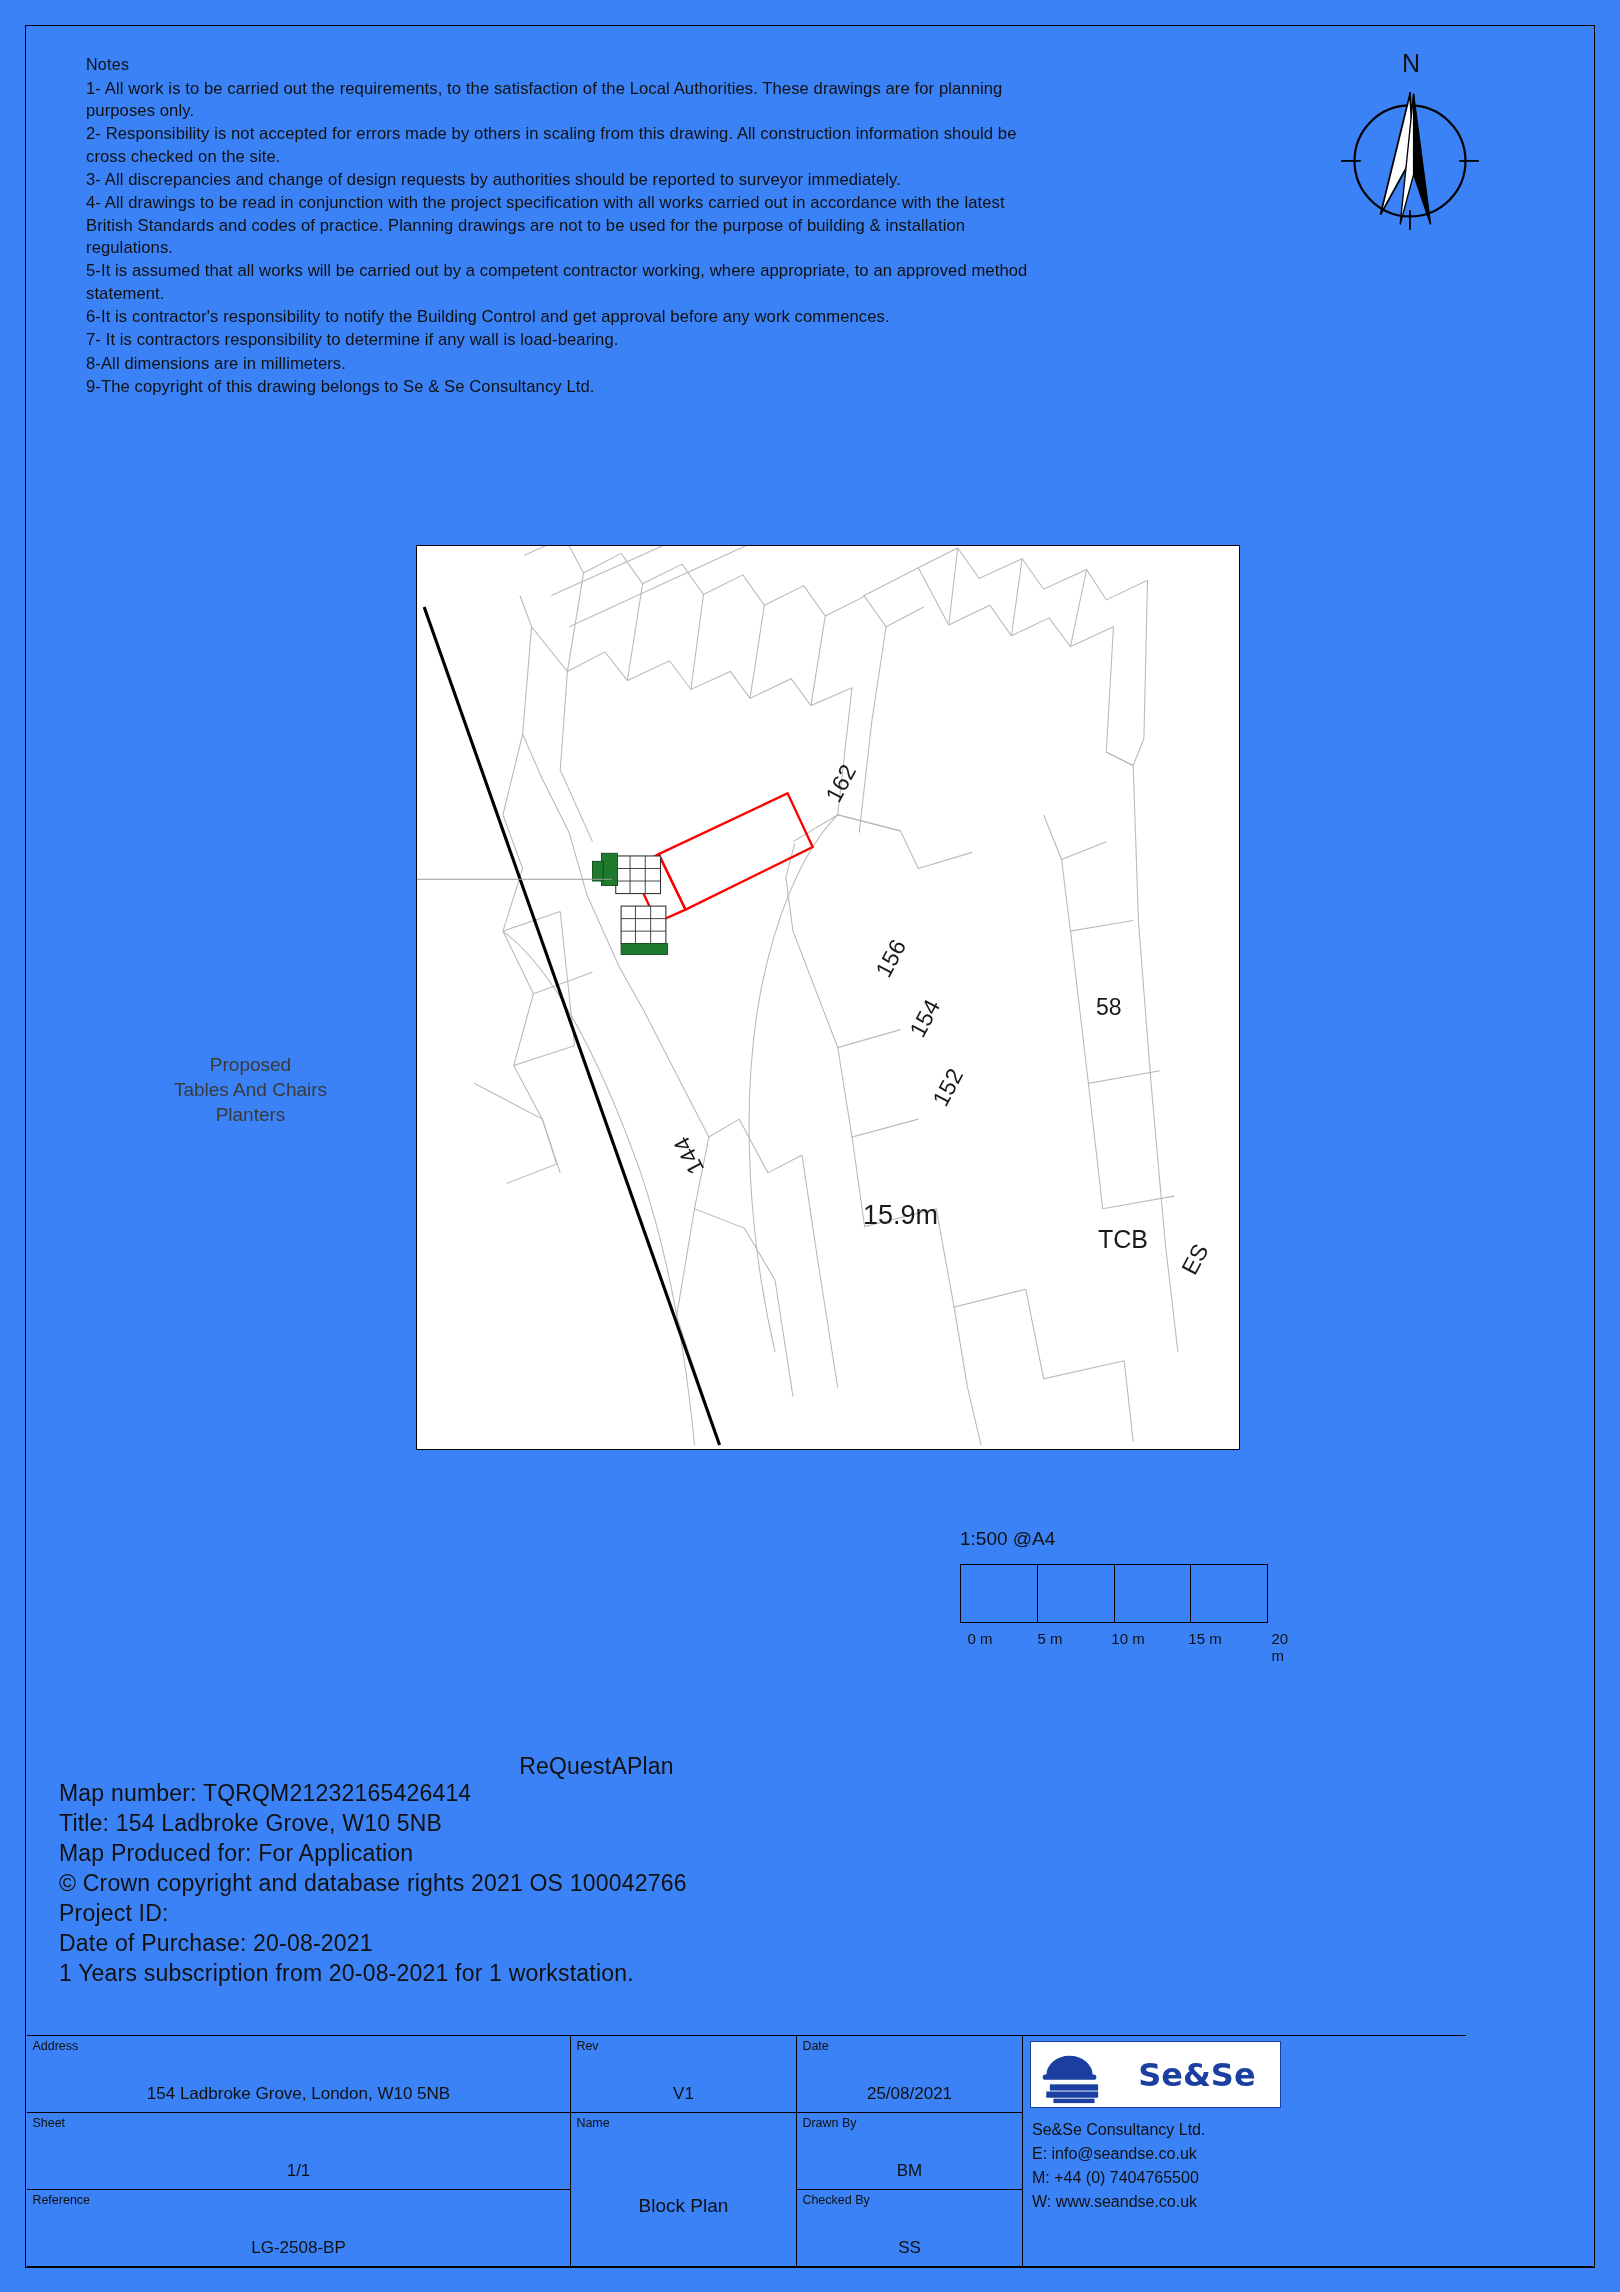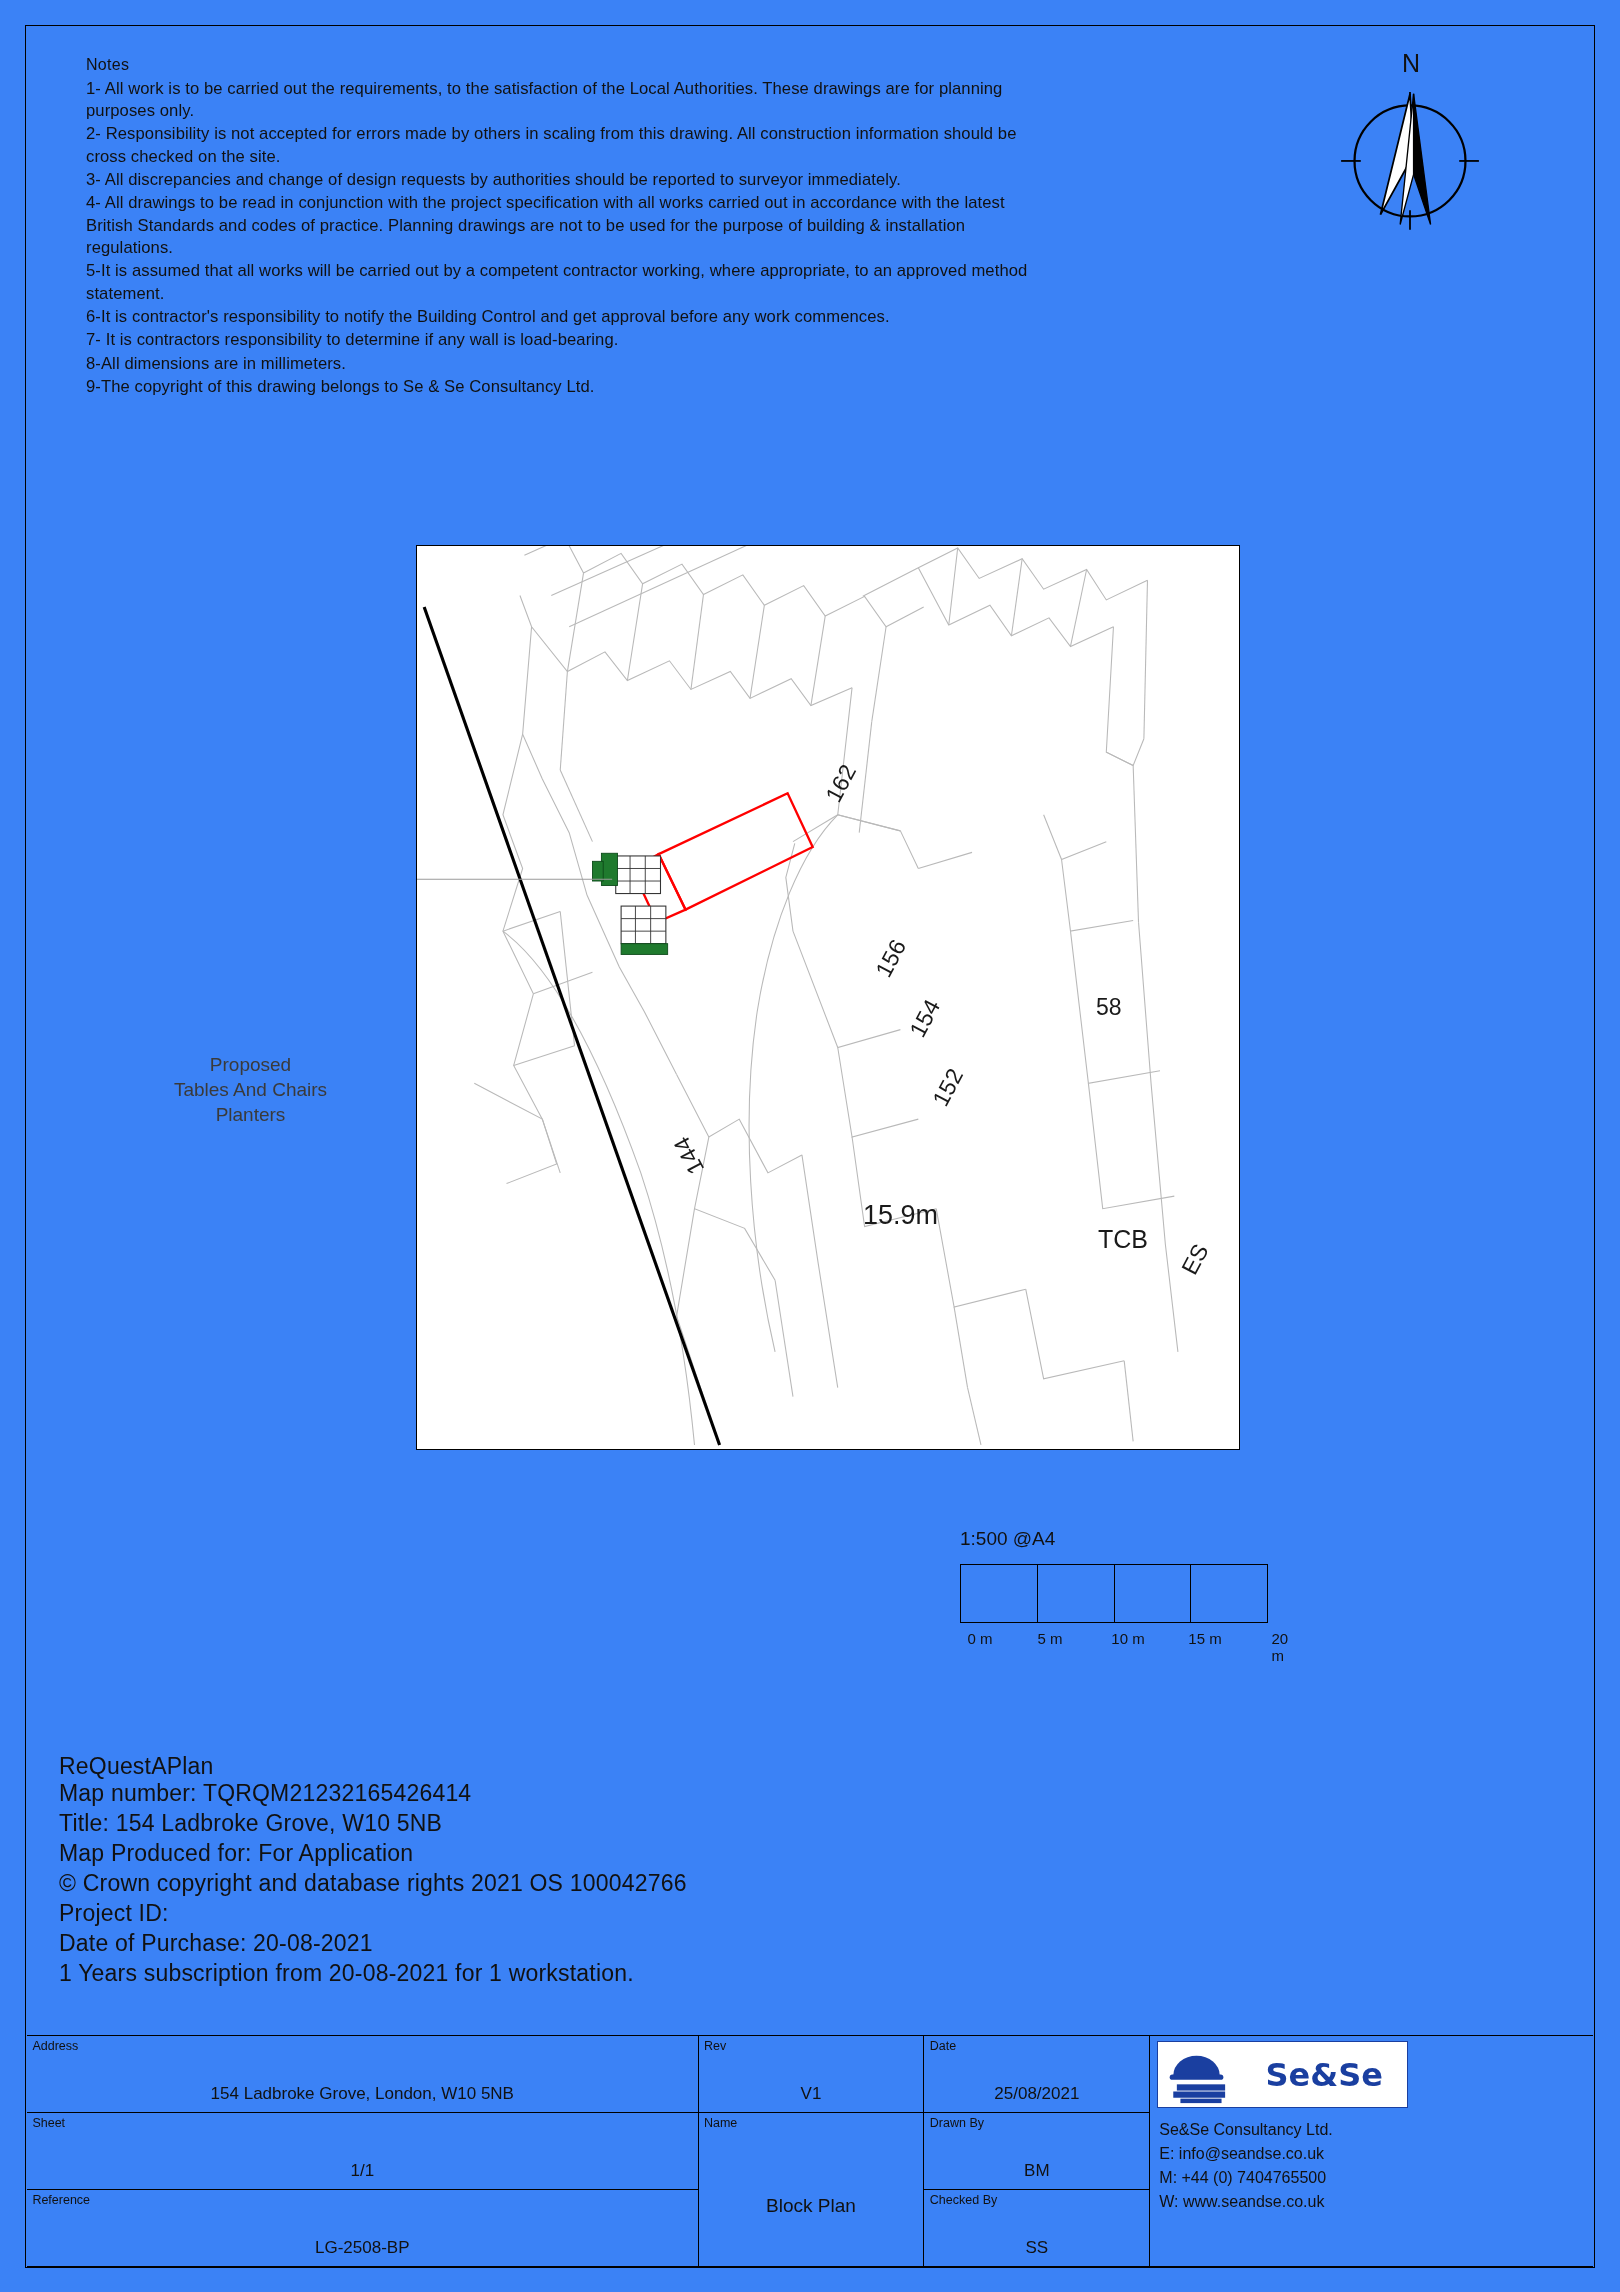--- a/index.html
+++ b/index.html
@@ -137,21 +137,21 @@
     position: absolute;
     left: 59px;
     top: 1755px;
     width: 1075px;
   }
   #meta .meta-line {
     font-size: 23px;
     line-height: 30px;
     letter-spacing: 0.2px;
   }
-  #meta .meta-line.brand { line-height: 23px; }
+  #meta .meta-line.brand { line-height: 23px; text-align: center; }
 
   
   #titleblock {
     position: absolute;
     left: 27px;
     top: 2035px;
     width: 1566px;
     height: 231px;
     box-sizing: border-box;
     display: flex;
@@ -172,21 +172,21 @@
   }
   .tb-cell .val {
     position: absolute;
     left: 0;
     right: 0;
     bottom: 8px;
     text-align: center;
     font-size: 17px;
   }
 
-  #tb-left { width: 672px; }
+  #tb-left { width: 544px; }
   #tb-left .tb-cell { height: 77px; }
   #tb-mid { width: 226px; }
   #tb-rev { height: 77px; }
   #tb-name { height: 154px; }
   #tb-right { width: 226px; }
   #tb-right .tb-cell { height: 77px; }
   #tb-logo {
     width: 443px;
     border-top: 1.3px solid #000;
     box-sizing: border-box;

